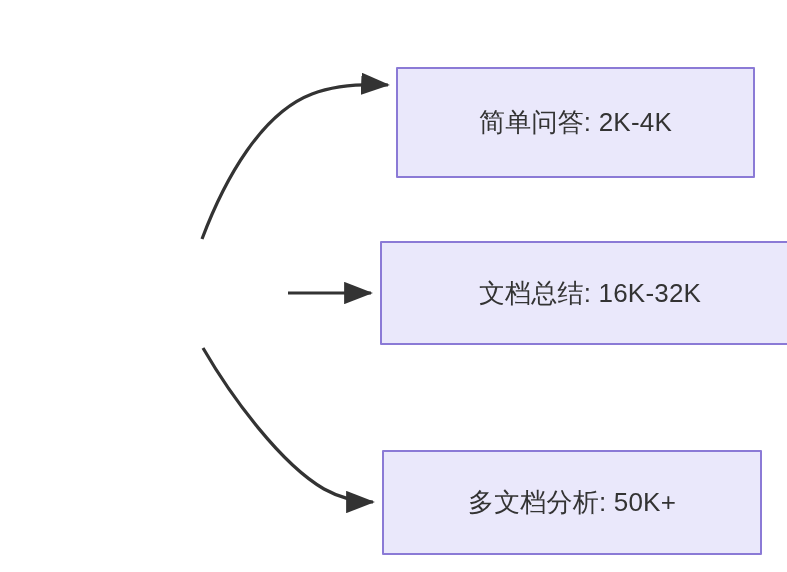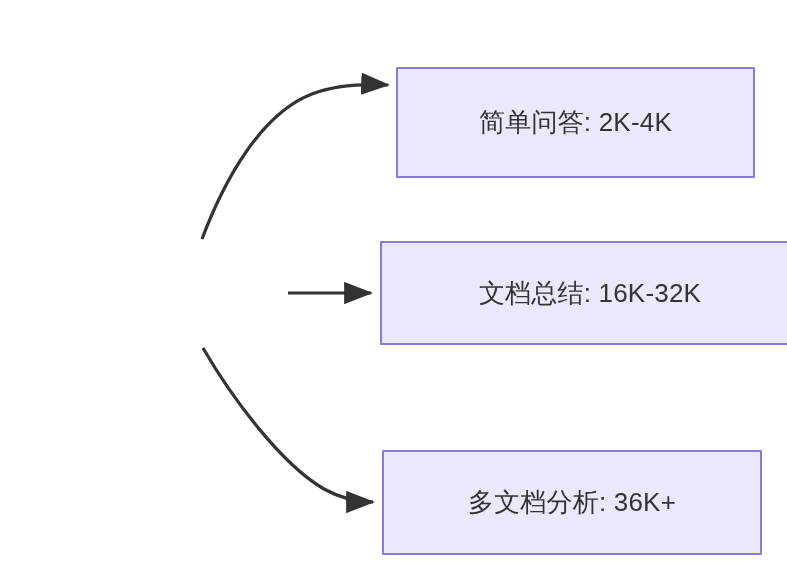--- a/index.html
+++ b/index.html
@@ -103,16 +103,16 @@
 
   <div class="node" id="node-simple-qa">
     <span class="node-label">简单问答: 2K-4K</span>
   </div>
 
   <div class="node" id="node-doc-summary">
     <span class="node-label">文档总结: 16K-32K</span>
   </div>
 
   <div class="node" id="node-multi-doc">
-    <span class="node-label">多文档分析: 36K+</span>
+    <span class="node-label">多文档分析: 50K+</span>
   </div>
 
 </div>
 
 </body></html>

